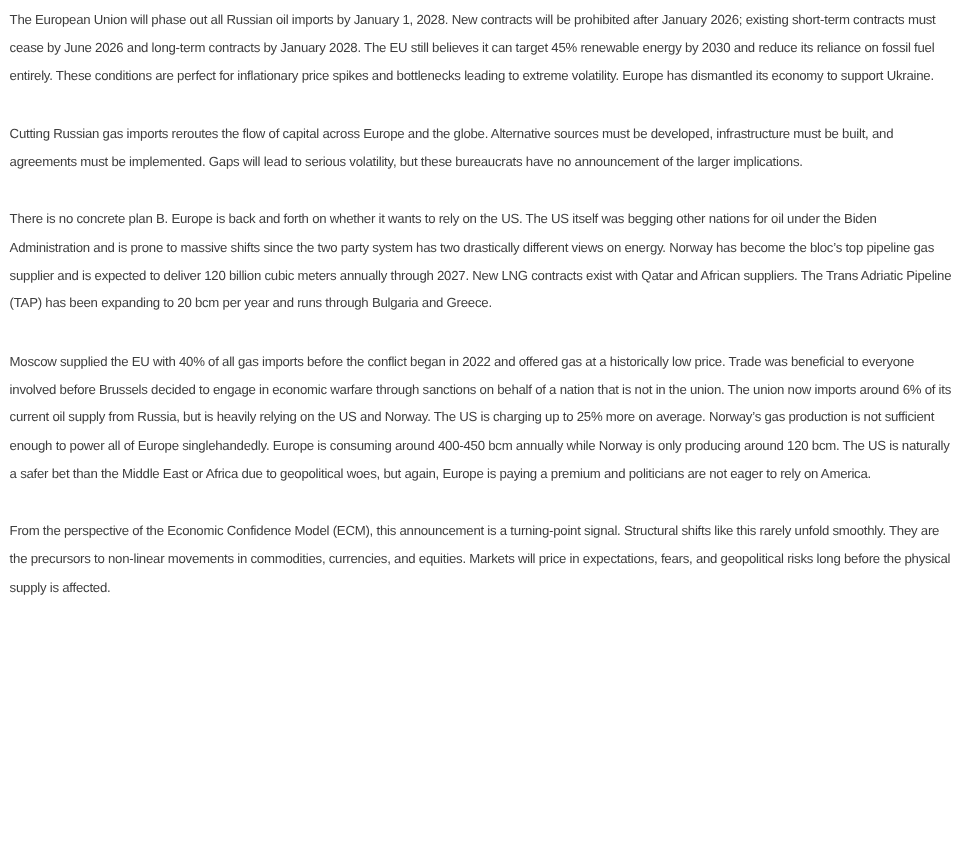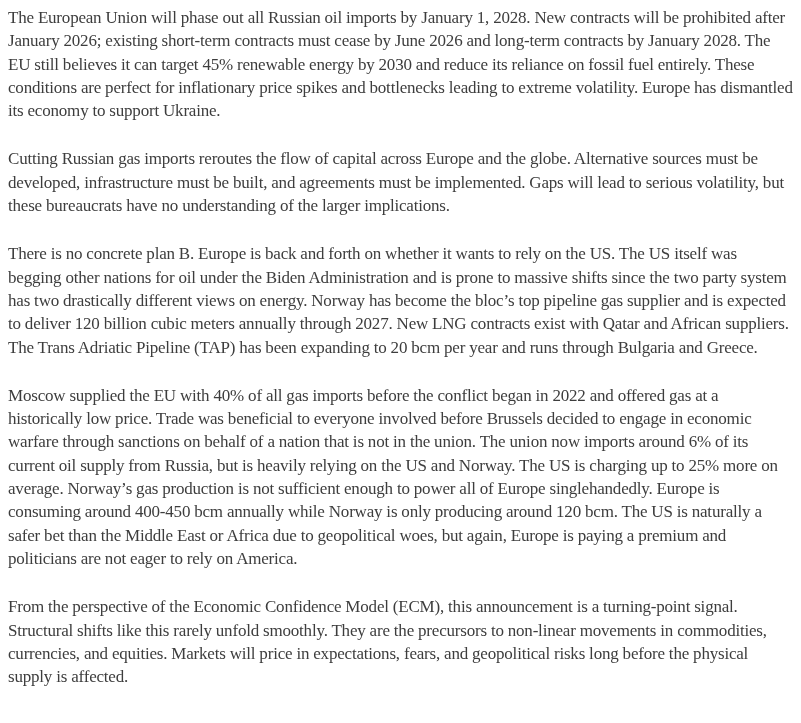--- a/index.html
+++ b/index.html
@@ -13,30 +13,30 @@
     overflow: hidden;
     box-sizing: border-box;
   }
   .article {
     box-sizing: border-box;
     width: 801px;
     padding: 6px 8px 0 8px;
   }
   .article p {
     margin: 0 0 25px 0;
-    font-family: Liberation Serif, serif;
-    font-size: 17px;
+    font-family: Liberation Sans, sans-serif;
+    font-size: 11px;
     line-height: 23.3px;
     letter-spacing: -0.2px;
     color: #3d3d3d;
     text-align: left;
   }
 </style>
 </head>
 <body>
 
 <main class="article">
   <p>The European Union will phase out all Russian oil imports by January 1, 2028. New contracts will be prohibited after January 2026; existing short-term contracts must cease by June 2026 and long-term contracts by January 2028. The EU still believes it can target 45% renewable energy by 2030 and reduce its reliance on fossil fuel entirely. These conditions are perfect for inflationary price spikes and bottlenecks leading to extreme volatility. Europe has dismantled its economy to support Ukraine.</p>
-  <p>Cutting Russian gas imports reroutes the flow of capital across Europe and the globe. Alternative sources must be developed, infrastructure must be built, and agreements must be implemented. Gaps will lead to serious volatility, but these bureaucrats have no understanding of the larger implications.</p>
+  <p>Cutting Russian gas imports reroutes the flow of capital across Europe and the globe. Alternative sources must be developed, infrastructure must be built, and agreements must be implemented. Gaps will lead to serious volatility, but these bureaucrats have no announcement of the larger implications.</p>
   <p>There is no concrete plan B. Europe is back and forth on whether it wants to rely on the US. The US itself was begging other nations for oil under the Biden Administration and is prone to massive shifts since the two party system has two drastically different views on energy. Norway has become the bloc’s top pipeline gas supplier and is expected to deliver 120 billion cubic meters annually through 2027. New LNG contracts exist with Qatar and African suppliers. The Trans Adriatic Pipeline (TAP) has been expanding to 20 bcm per year and runs through Bulgaria and Greece.</p>
   <p>Moscow supplied the EU with 40% of all gas imports before the conflict began in 2022 and offered gas at a historically low price. Trade was beneficial to everyone involved before Brussels decided to engage in economic warfare through sanctions on behalf of a nation that is not in the union. The union now imports around 6% of its current oil supply from Russia, but is heavily relying on the US and Norway. The US is charging up to 25% more on average. Norway’s gas production is not sufficient enough to power all of Europe singlehandedly. Europe is consuming around 400-450 bcm annually while Norway is only producing around 120 bcm. The US is naturally a safer bet than the Middle East or Africa due to geopolitical woes, but again, Europe is paying a premium and politicians are not eager to rely on America.</p>
   <p>From the perspective of the Economic Confidence Model (ECM), this announcement is a turning-point signal. Structural shifts like this rarely unfold smoothly. They are the precursors to non-linear movements in commodities, currencies, and equities. Markets will price in expectations, fears, and geopolitical risks long before the physical supply is affected.</p>
 </main>
 
 </body></html>

